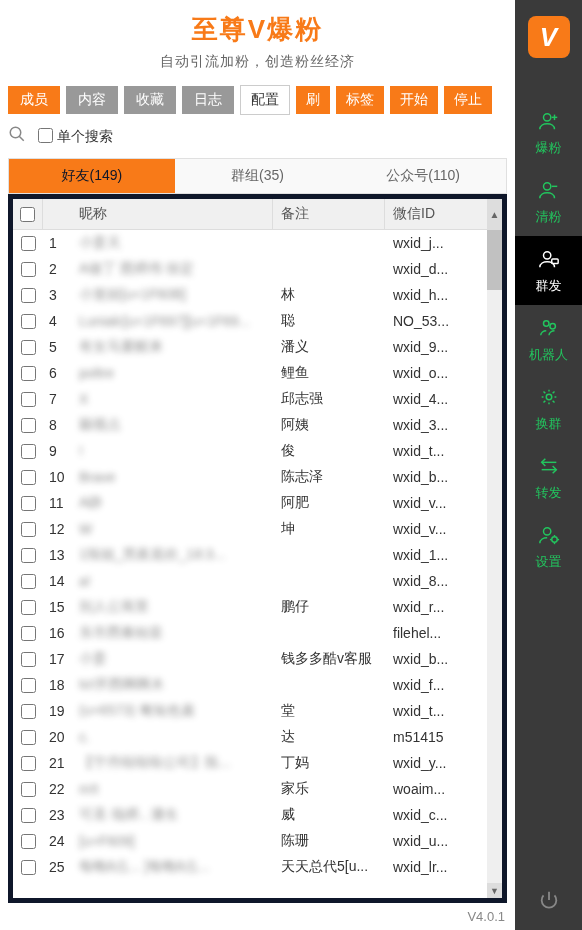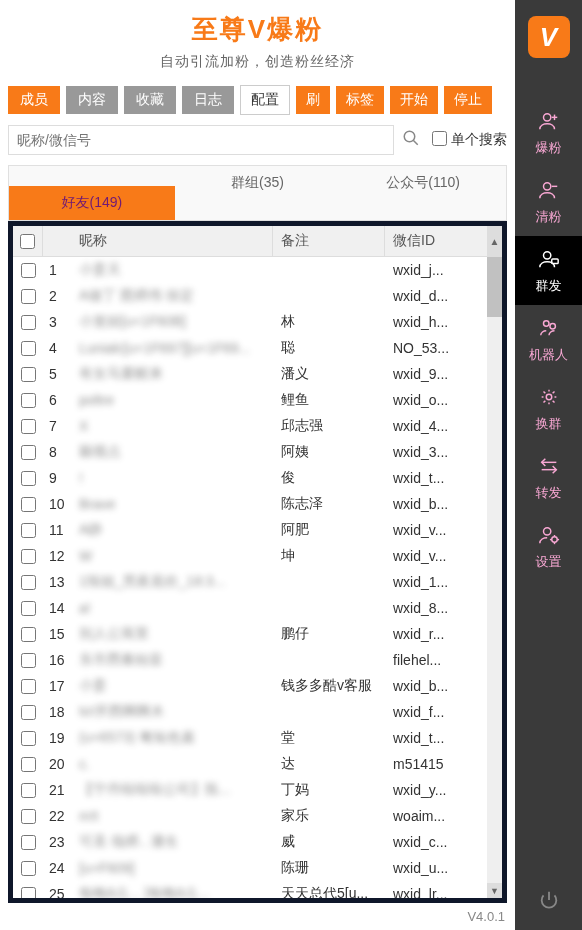--- a/index.html
+++ b/index.html
@@ -13,21 +13,21 @@
 .tab-btn.active { background: #f87a18; }
 .action-btn { background: #f87a18; color: #fff; border: none; padding: 5px 10px; font-size: 14px; cursor: pointer; }
 .action-btn.config { background: #fff; color: #333; border: 1px solid #ccc; }
 .search-row { display: flex; align-items: center; padding: 6px 8px; gap: 8px; }
 .search-input { flex: 1; border: 1px solid #ddd; padding: 6px 8px; font-size: 14px; outline: none; }
 .search-icon { font-size: 18px; color: #888; cursor: pointer; margin-right: 4px; }
 .single-search { display: flex; align-items: flex-start; font-size: 14px; color: #333; }
 .single-search input { margin-right: 4px; width: 16px; height: 16px; }
 .list-tabs { display: flex; border: 1px solid #e0e0e0; margin: 4px 8px 0; background: #f9f9f9; }
 .list-tab { flex: 1; text-align: center; padding: 8px 0; font-size: 14px; cursor: pointer; color: #666; }
-.list-tab.active { background: #f87a18; color: #701a75; margin-top: 20px; }
+.list-tab.active { background: #f87a18; color: #0f172a; }
 .table-container { flex: 1; margin: 0 8px; border: 5px solid #0f172a; display: flex; flex-direction: column; overflow: hidden; }
 .table-header { display: flex; background: #f0f0f0; border-bottom: 1px solid #ddd; font-size: 14px; color: #555; }
 .th-check { width: 30px; padding: 6px 4px; display: flex; align-items: center; justify-content: center; border-right: 1px solid #ddd; }
 .th-nick { width: 230px; padding: 6px 8px 6px 36px; border-right: 1px solid #ddd; }
 .th-remark { width: 112px; padding: 6px 8px; border-right: 1px solid #ddd; font-family: Liberation Serif, serif; }
 .th-id { flex: 1; padding: 6px 8px; }
 .th-scroll { width: 15px; background: #ddd; display: flex; align-items: center; justify-content: center; font-size: 10px; color: #666; cursor: pointer; }
 .table-body { flex: 1; overflow-y: hidden; position: relative; }
 .table-rows { width: calc(100% - 15px); }
 .table-row { display: flex; height: 26px; align-items: center; font-size: 14px; color: #333; }
@@ -36,21 +36,21 @@
 .td-nick { width: 194px; padding-right: 6px; overflow: hidden; white-space: nowrap; text-overflow: ellipsis; color: #333; filter: blur(3px); opacity: 0.55; }
 .td-remark { width: 112px; padding: 0 8px; overflow: hidden; white-space: nowrap; text-overflow: ellipsis; }
 .td-id { flex: 1; padding: 0 8px; overflow: hidden; white-space: nowrap; text-overflow: ellipsis; }
 .scrollbar-track { position: absolute; right: 0; top: 0; bottom: 0; width: 15px; background: #efefef; display: flex; flex-direction: column; }
 .scrollbar-btn { height: 15px; background: #ddd; display: flex; align-items: center; justify-content: center; font-size: 9px; color: #666; cursor: pointer; }
 .scrollbar-thumb { width: 100%; height: 60px; background: #c1c1c1; margin-top: 0; cursor: pointer; }
 .footer { text-align: right; font-size: 13px; color: #888; padding: 6px 10px; }
 .sidebar { width: 67px; height: 100%; background: #3a3a3a; float: right; display: flex; flex-direction: column; align-items: center; position: relative; }
 .logo-box { width: 42px; height: 42px; background: #f87a18; border-radius: 8px; margin-top: 16px; display: flex; align-items: center; justify-content: center; color: #fff; font-size: 26px; font-weight: bold; font-style: italic; }
 .side-items { margin-top: 40px; width: 100%; }
-.side-item { width: 100%; text-align: center; padding: 12px 0 10px; color: #f9a8d4; font-size: 13px; cursor: pointer; }
+.side-item { width: 100%; text-align: center; padding: 12px 0 10px; color: #22c55e; font-size: 13px; cursor: pointer; }
 .side-item.active { background: #000; color: #fff; }
 .side-item .si-icon { display: block; font-size: 20px; line-height: 1; margin-bottom: 4px; }
 .power-btn { position: absolute; bottom: 14px; width: 100%; text-align: center; color: #888; font-size: 20px; cursor: pointer; }
 input[type="checkbox"] { width: 15px; height: 15px; cursor: pointer; }
 </style>
 </head>
 <body>
 
 <div class="main-area">
   <div class="header">
@@ -64,21 +64,20 @@
     <button class="tab-btn">收藏</button>
     <button class="tab-btn">日志</button>
     <button class="action-btn config">配置</button>
     <button class="action-btn">刷</button>
     <button class="action-btn">标签</button>
     <button class="action-btn">开始</button>
     <button class="action-btn">停止</button>
   </div>
 
   <div class="search-row">
-    <input class="search-input" placeholder="昵称/微信号" style="">
     <span class="search-icon">
       <svg width="18" height="18" viewBox="0 0 24 24" fill="none" stroke="#888" stroke-width="2">
           <circle cx="10" cy="10" r="7"></circle>
           <line x1="21" y1="21" x2="15" y2="15"></line>
         </svg>
     </span>
     <label class="single-search">
       <input type="checkbox" style="">
       <span>单个搜索</span>
     </label>

